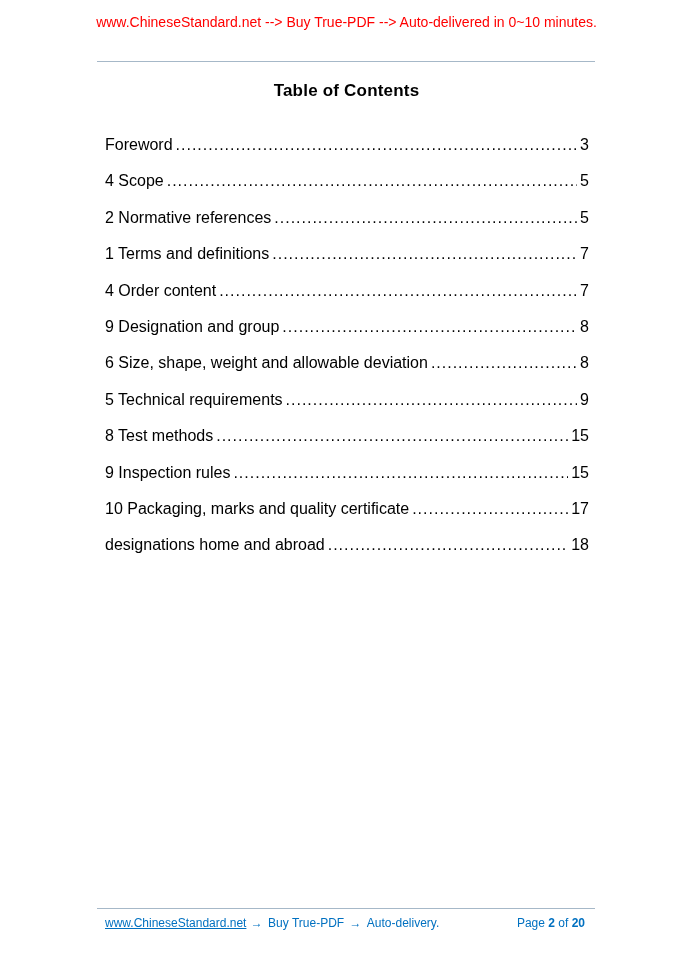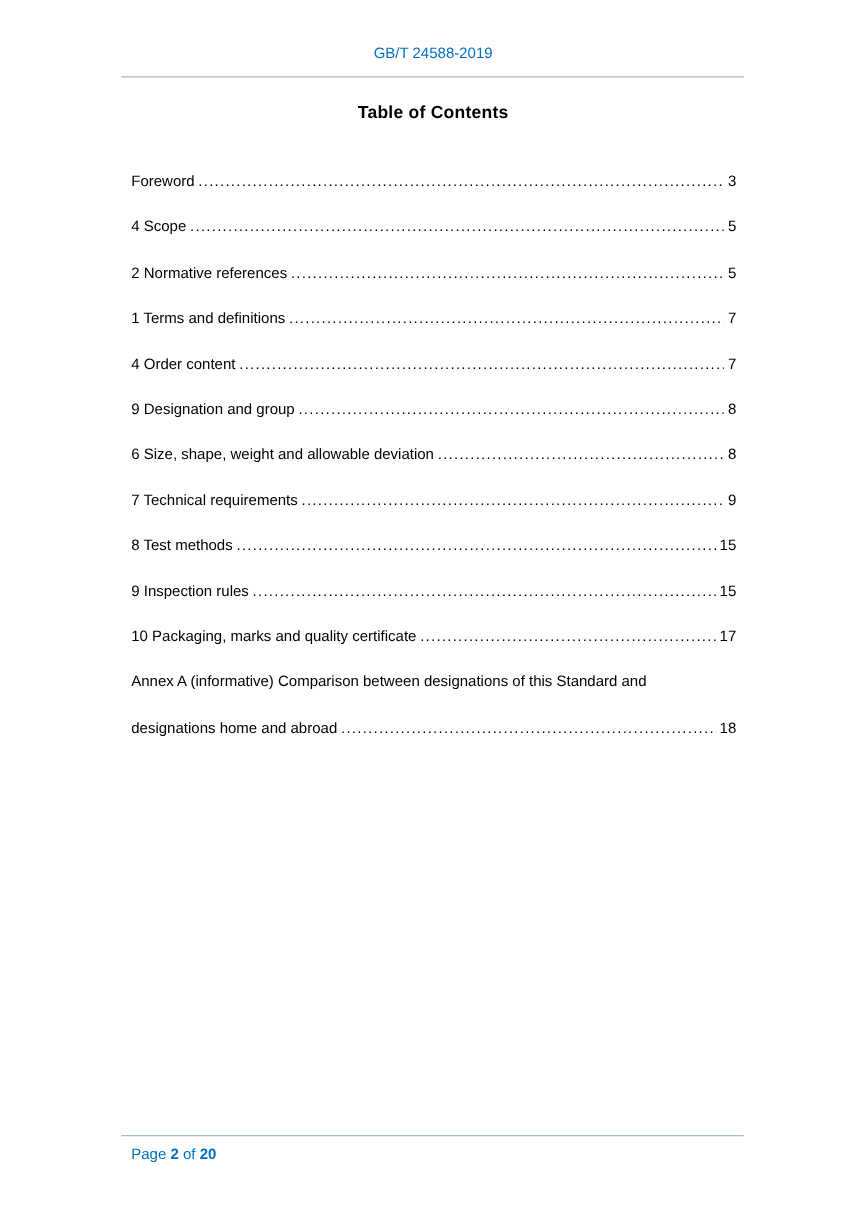--- a/index.html
+++ b/index.html
@@ -34,29 +34,29 @@
   .rule {
     position:absolute; left:97px; width:498px; height:0;
     border-top:1px solid var(--rule-gray);
   }
   .rule-top    { top:61px; }
   .rule-bottom { top:908px; }
 
   .title {
     position:absolute; top:81px; left:0; width:100%;
     text-align:center;
-    font-size:14px;
+    font-size:17px;
     font-weight:bold;
     color:var(--text-black);
     letter-spacing:0.2px;
   }
 
   .toc {
     position:absolute; top:138px; left:105px; width:484px;
-    font-size:12px;
+    font-size:16px;
     color:var(--text-black);
   }
   .toc-row {
     display:flex;
     align-items:baseline;
     height:36.4px;
     line-height:14px;
   }
   .toc-label { white-space:nowrap; }
   .toc-dots {
@@ -85,22 +85,22 @@
     text-decoration:underline;
     cursor:pointer;
   }
   .bold { font-weight:bold; }
 </style>
 </head>
 <body>
 
 <div class="page">
 
+  <div class="promo">www.ChineseStandard.net --&gt; Buy True-PDF --&gt; Auto-delivered in 0~10 minutes.</div>
 
-  <div class="std-num">GB/T 24588-2019</div>
 
   <div class="rule rule-top"></div>
 
   <h1 class="title">Table of Contents</h1>
 
   <div class="toc">
       <div class="toc-row">
         <span class="toc-label">Foreword</span>
         <span class="toc-dots"></span>
         <span class="toc-page">3</span>
@@ -129,52 +129,56 @@
         <span class="toc-label">9 Designation and group</span>
         <span class="toc-dots"></span>
         <span class="toc-page">8</span>
       </div>
       <div class="toc-row">
         <span class="toc-label">6 Size, shape, weight and allowable deviation</span>
         <span class="toc-dots"></span>
         <span class="toc-page">8</span>
       </div>
       <div class="toc-row">
-        <span class="toc-label">7 Technical requirements</span>
+        <span class="toc-label">5 Technical requirements</span>
         <span class="toc-dots"></span>
         <span class="toc-page">9</span>
       </div>
       <div class="toc-row">
         <span class="toc-label">8 Test methods</span>
         <span class="toc-dots"></span>
         <span class="toc-page">15</span>
       </div>
       <div class="toc-row">
         <span class="toc-label">9 Inspection rules</span>
         <span class="toc-dots"></span>
         <span class="toc-page">15</span>
       </div>
       <div class="toc-row">
         <span class="toc-label">10 Packaging, marks and quality certificate</span>
         <span class="toc-dots"></span>
         <span class="toc-page">17</span>
       </div>
       <div class="toc-row">
-        <span class="toc-label">Annex A (informative) Comparison between designations of this Standard and</span>
-      </div>
-      <div class="toc-row">
         <span class="toc-label">designations home and abroad</span>
         <span class="toc-dots"></span>
         <span class="toc-page">18</span>
       </div>
     </div>
 
   <div class="rule rule-bottom"></div>
 
   <div class="footer">
+    <span class="footer-left">
+      <a class="footer-link">www.ChineseStandard.net</a>
+      <span>→</span>
+      <span>Buy True-PDF</span>
+      <span>→</span>
+      <span>Auto-delivery.</span>
+    </span>
     <span class="footer-right">
       <span>Page</span>
       <span class="bold">2</span>
       <span>of</span>
       <span class="bold">20</span>
     </span>
   </div>
 
 </div>
 

